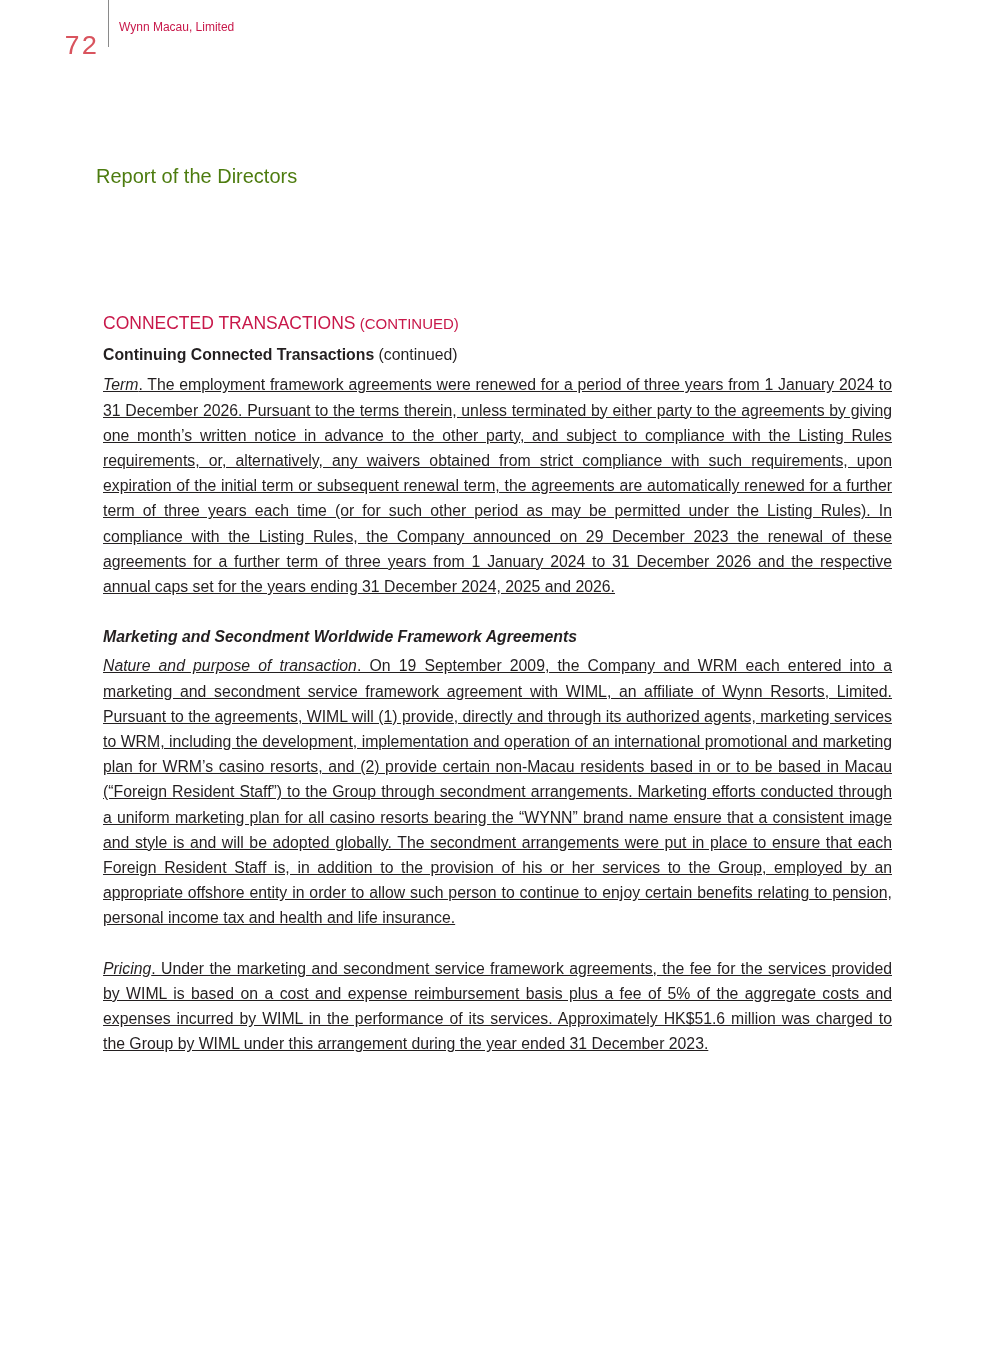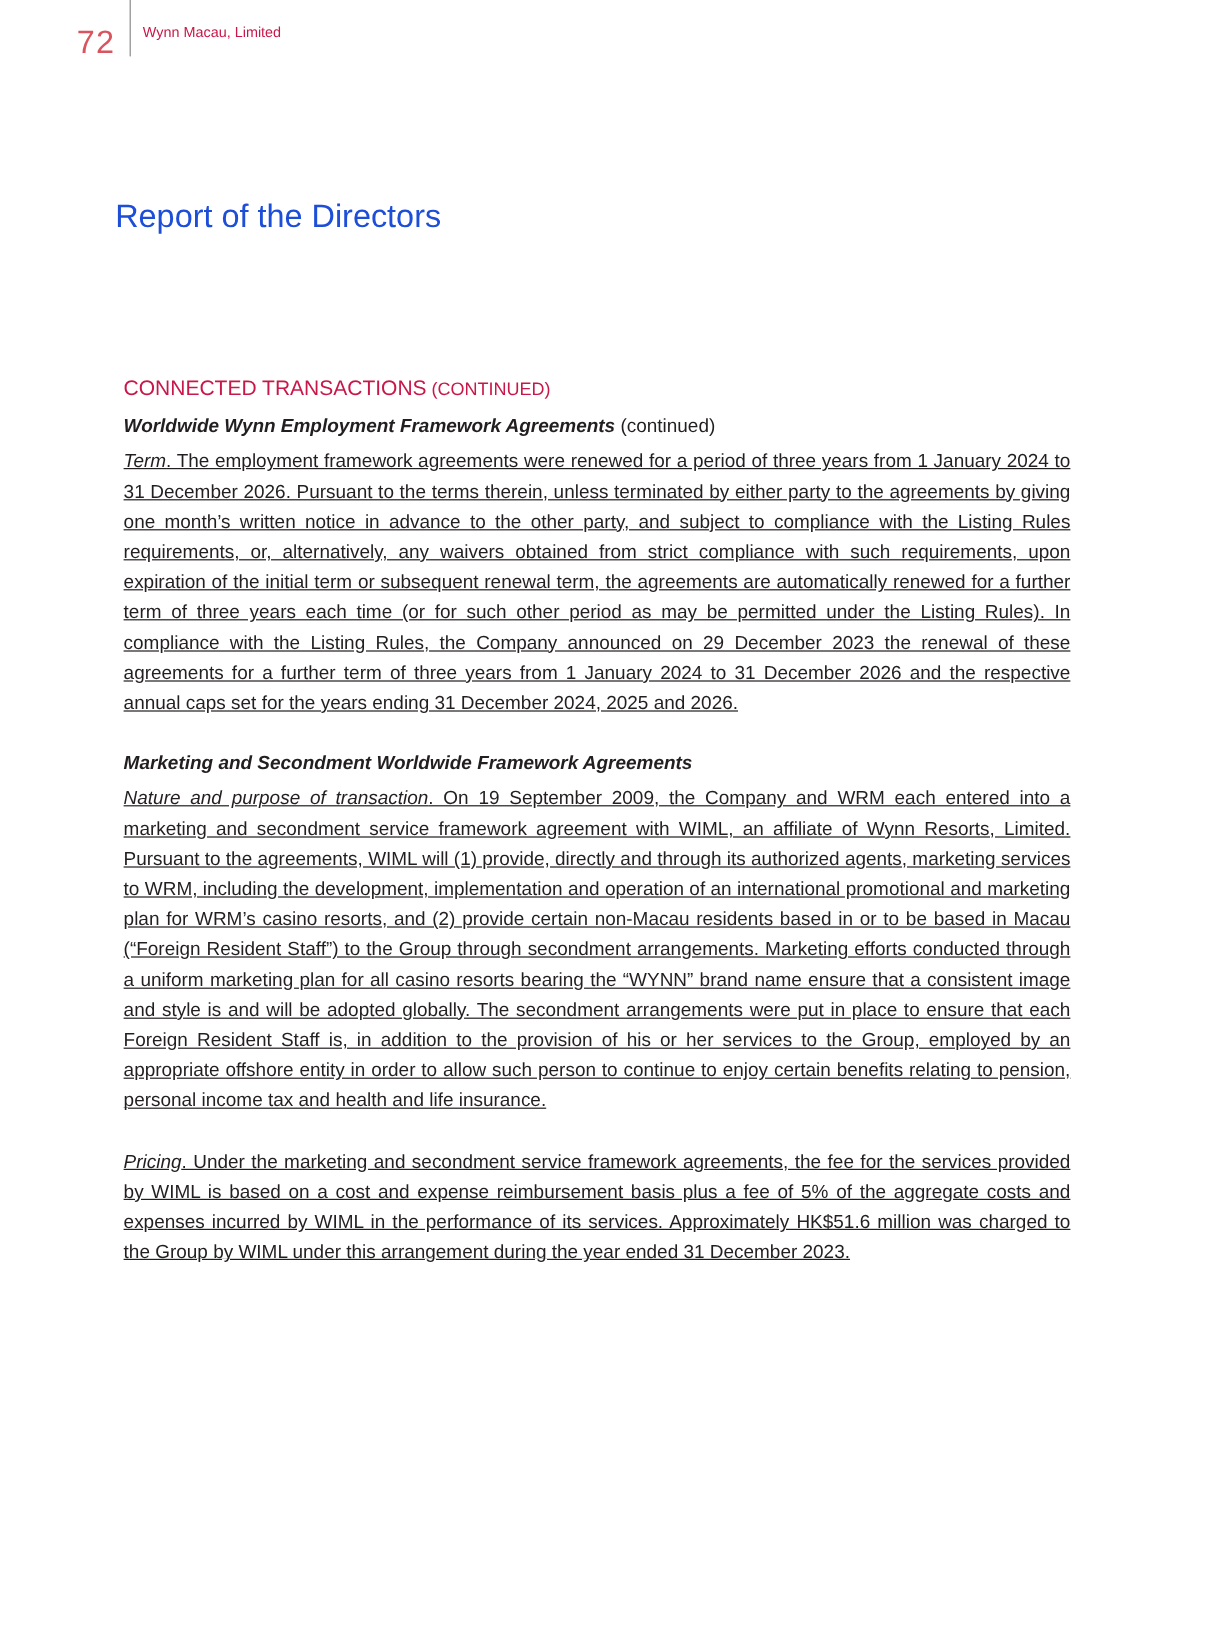--- a/index.html
+++ b/index.html
@@ -1,20 +1,20 @@
 <!DOCTYPE html>
 <html><head>
 <meta charset="utf-8">
 <style>
   html, body { margin: 0; padding: 0; background: #ffffff; }
   body { width: 1006px; height: 1365px; position: relative; overflow: hidden; font-family: "Liberation Sans", sans-serif; color: #231f20; }
-  .page-number { position: absolute; left: 64px; top: 20px; font-size: 27px; color: #d9545e; letter-spacing: 1px; font-family: Liberation Sans, sans-serif; }
+  .page-number { position: absolute; left: 64px; top: 32px; font-size: 27px; color: #d9545e; letter-spacing: 1px; font-family: Liberation Mono, monospace; }
   .header-rule { position: absolute; left: 108px; top: 0; width: 1px; height: 47px; background: #8a8a8a; }
   .company-name { position: absolute; left: 119px; top: 20px; font-size: 12px; color: #c8184a; }
-  .page-title { position: absolute; left: 96px; top: 165px; font-size: 27px; color: #1d4ed8; margin: 0; font-weight: normal; text-align: center; }
+  .page-title { position: absolute; left: 96px; top: 165px; font-size: 20px; color: #4d7c0f; margin: 0; font-weight: normal; text-align: center; }
   .content { position: absolute; left: 103px; top: 311px; width: 789px; font-size: 15.8px; line-height: 25.2px; }
   .section-heading { color: #c8184a; font-size: 17.5px; margin: 0 0 6px 0; font-weight: normal; }
   .section-heading .cont { font-size: 15px; }
   .sub-heading { margin: 0 0 5px 0; font-weight: bold; font-size: 15.8px; }
   .sub-heading .cont { font-weight: normal; }
   .sub-sub-heading { margin: 0 0 4px 0; font-weight: bold; font-style: italic; }
   .sub-sub-heading .cont { font-weight: normal; font-style: normal; }
   p.para { margin: 0 0 25px 0; text-align: justify; text-decoration: underline; }
   .lead { font-style: italic; }
 </style>
@@ -23,22 +23,22 @@
 
 <div class="page-number">72</div>
 <div class="header-rule"></div>
 <div class="company-name">Wynn Macau, Limited</div>
 
 <h1 class="page-title">Report of the Directors</h1>
 
 <div class="content">
   <h2 class="section-heading"><span>CONNECTED TRANSACTIONS</span><span class="cont"> (CONTINUED)</span></h2>
 
+  <h3 class="sub-heading"><span>Continuing Connected Transactions</span><span class="cont"> (continued)</span></h3>
 
-  <h4 class="sub-sub-heading"><span>Worldwide Wynn Employment Framework Agreements</span><span class="cont"> (continued)</span></h4>
 
   <p class="para"><span class="lead">Term</span><span>. The employment framework agreements were renewed for a period of three years from 1 January 2024 to 31 December 2026. Pursuant to the terms therein, unless terminated by either party to the agreements by giving one month’s written notice in advance to the other party, and subject to compliance with the Listing Rules requirements, or, alternatively, any waivers obtained from strict compliance with such requirements, upon expiration of the initial term or subsequent renewal term, the agreements are automatically renewed for a further term of three years each time (or for such other period as may be permitted under the Listing Rules). In compliance with the Listing Rules, the Company announced on 29 December 2023 the renewal of these agreements for a further term of three years from 1 January 2024 to 31 December 2026 and the respective annual caps set for the years ending 31 December 2024, 2025 and 2026.</span></p>
 
   <h4 class="sub-sub-heading"><span>Marketing and Secondment Worldwide Framework Agreements</span></h4>
 
   <p class="para"><span class="lead">Nature and purpose of transaction</span><span>. On 19 September 2009, the Company and WRM each entered into a marketing and secondment service framework agreement with WIML, an affiliate of Wynn Resorts, Limited. Pursuant to the agreements, WIML will (1) provide, directly and through its authorized agents, marketing services to WRM, including the development, implementation and operation of an international promotional and marketing plan for WRM’s casino resorts, and (2) provide certain non-Macau residents based in or to be based in Macau (“Foreign Resident Staff”) to the Group through secondment arrangements. Marketing efforts conducted through a uniform marketing plan for all casino resorts bearing the “WYNN” brand name ensure that a consistent image and style is and will be adopted globally. The secondment arrangements were put in place to ensure that each Foreign Resident Staff is, in addition to the provision of his or her services to the Group, employed by an appropriate offshore entity in order to allow such person to continue to enjoy certain benefits relating to pension, personal income tax and health and life insurance.</span></p>
 
   <p class="para"><span class="lead">Pricing</span><span>. Under the marketing and secondment service framework agreements, the fee for the services provided by WIML is based on a cost and expense reimbursement basis plus a fee of 5% of the aggregate costs and expenses incurred by WIML in the performance of its services. Approximately HK$51.6 million was charged to the Group by WIML under this arrangement during the year ended 31 December 2023.</span></p>
 </div>
 

